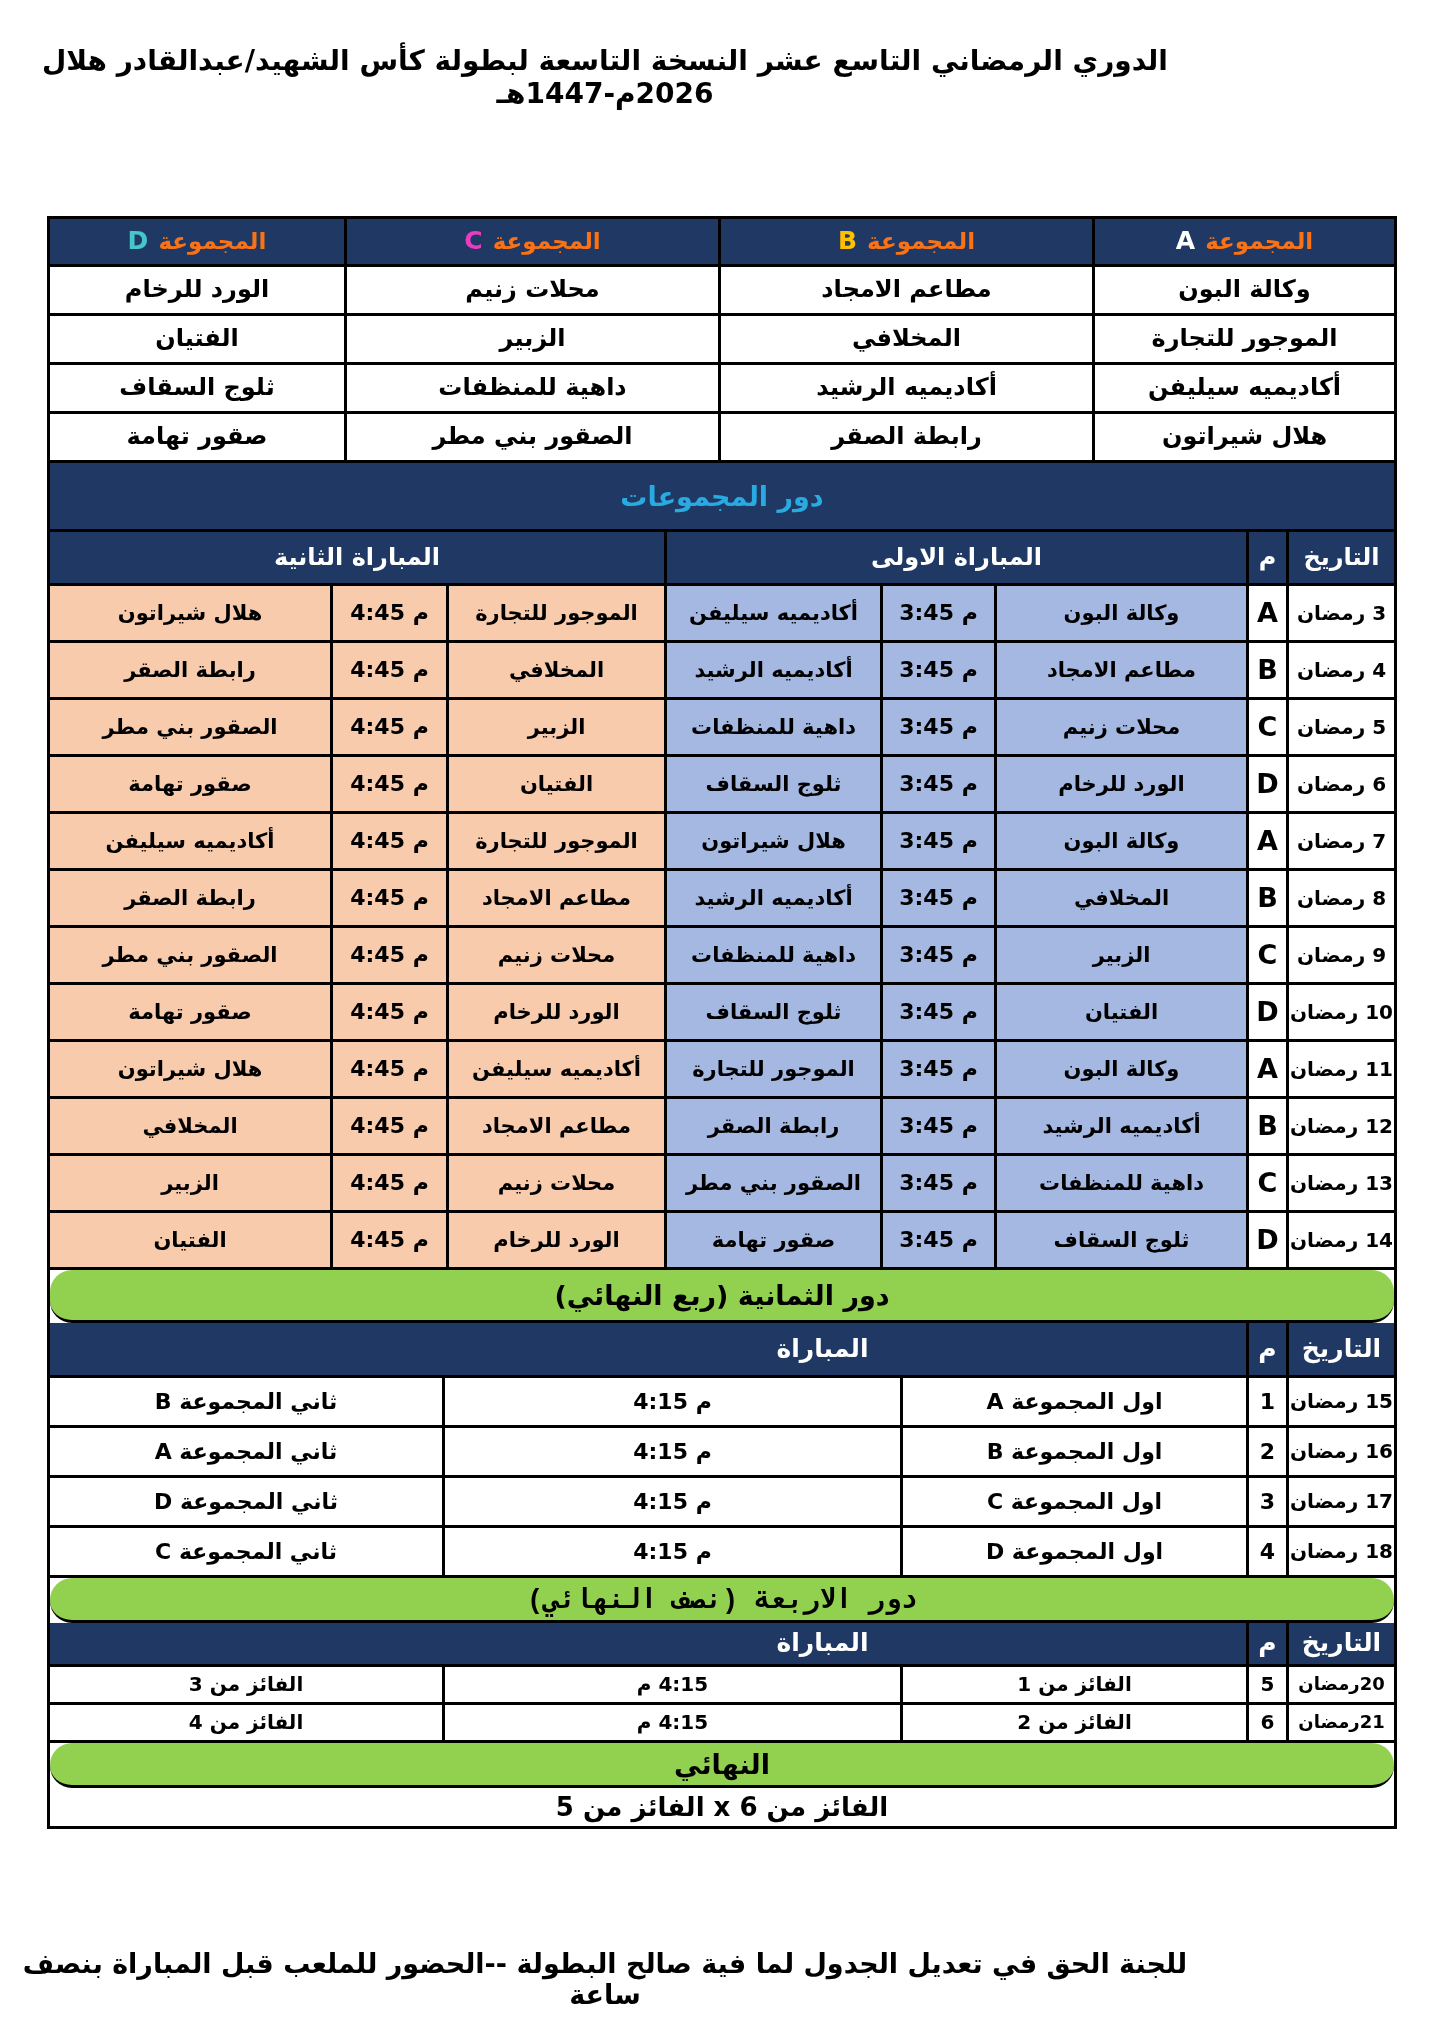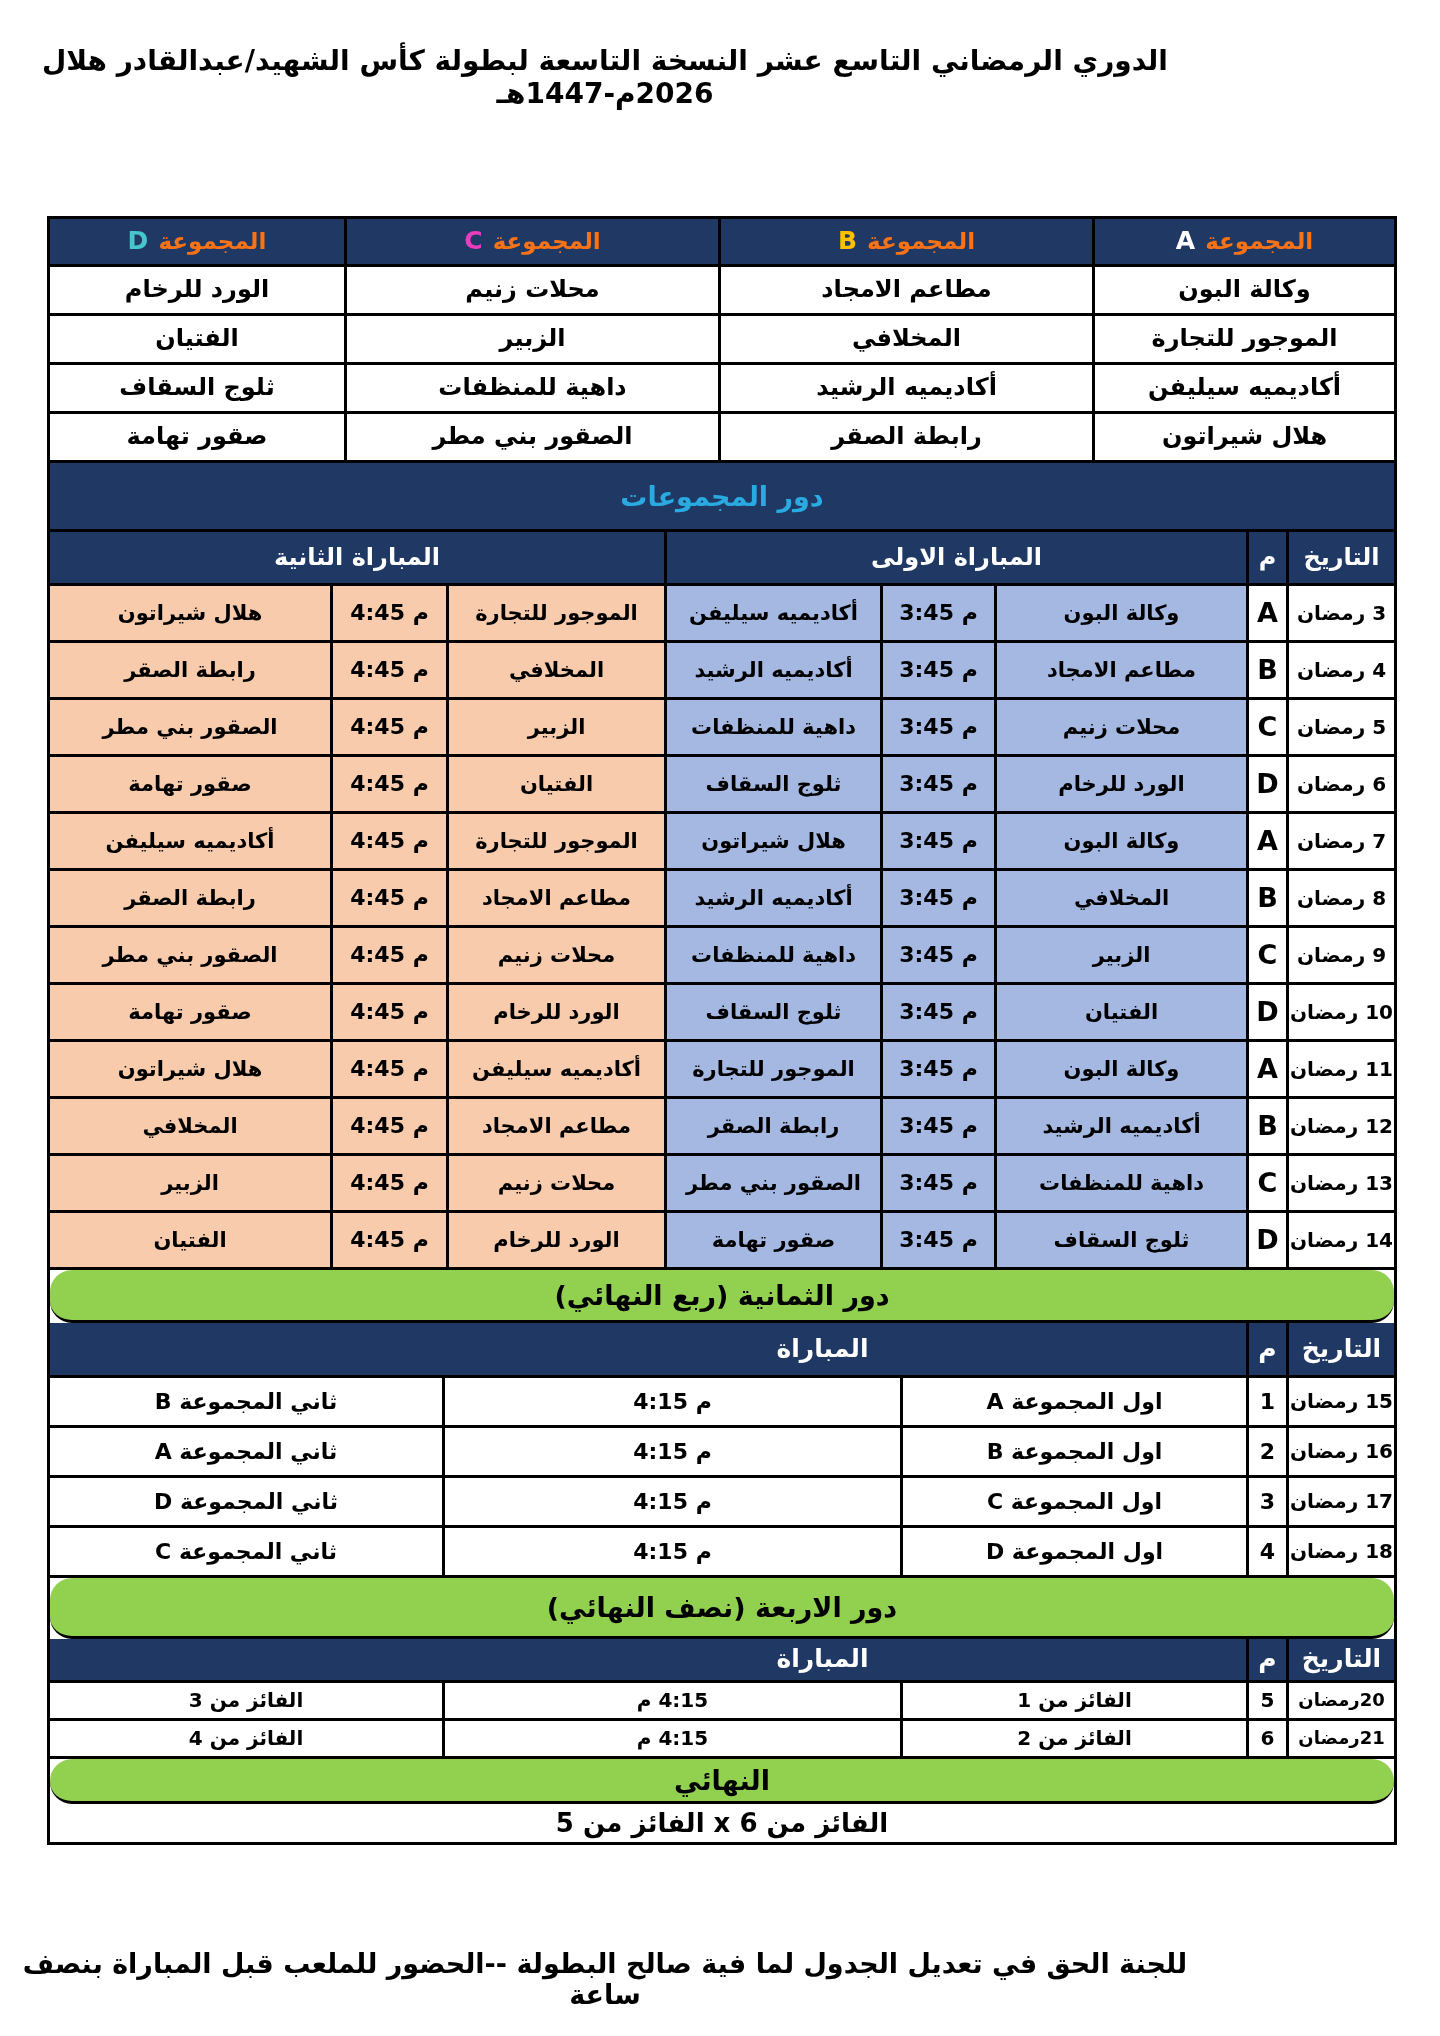--- a/index.html
+++ b/index.html
@@ -26,21 +26,21 @@
   .g-letter{font-size:25px;}
   .g-row{height:49px;background:#fff;}
   .g-row .c{font-size:24px;}
   .cw-gA{flex:0 0 302px;} .cw-gB{flex:0 0 374px;} .cw-gC{flex:0 0 374px;} .cw-gD{flex:1;}
 
   
   .navy-banner{height:69px;background:#1F3864;display:flex;align-items:center;justify-content:center;
     font-size:27px;font-weight:bold;color:#29ABE2;}
   .green-banner{background:#92D050;display:flex;align-items:center;justify-content:center;
     font-size:27px;font-weight:bold;color:#000;border-radius:22px;}
-  .gb-qf{height:53px;} .gb-sf{height:61px;} .gb-fin{height:45px;}
+  .gb-qf{height:53px;} .gb-sf{height:45px;font-family:Liberation Mono, monospace;} .gb-fin{height:45px;}
 
   
   .s-head{height:54px;background:#1F3864;}
   .s-head .c{color:#fff;font-size:24px;}
   .s-row{height:57px;background:#fff;}
   .cw-date{flex:0 0 108px;} .cw-g{flex:0 0 40px;}
   .cw-t1{flex:0 0 252px;} .cw-tm{flex:0 0 114px;} .cw-t2{flex:0 0 216px;}
   .cw-t1b{flex:0 0 218px;} .cw-tmb{flex:0 0 116px;} .cw-t2b{flex:1;}
   .cw-m1{flex:0 0 582px;} .cw-m2{flex:1;}
   .s-row .date{font-size:20px;}

